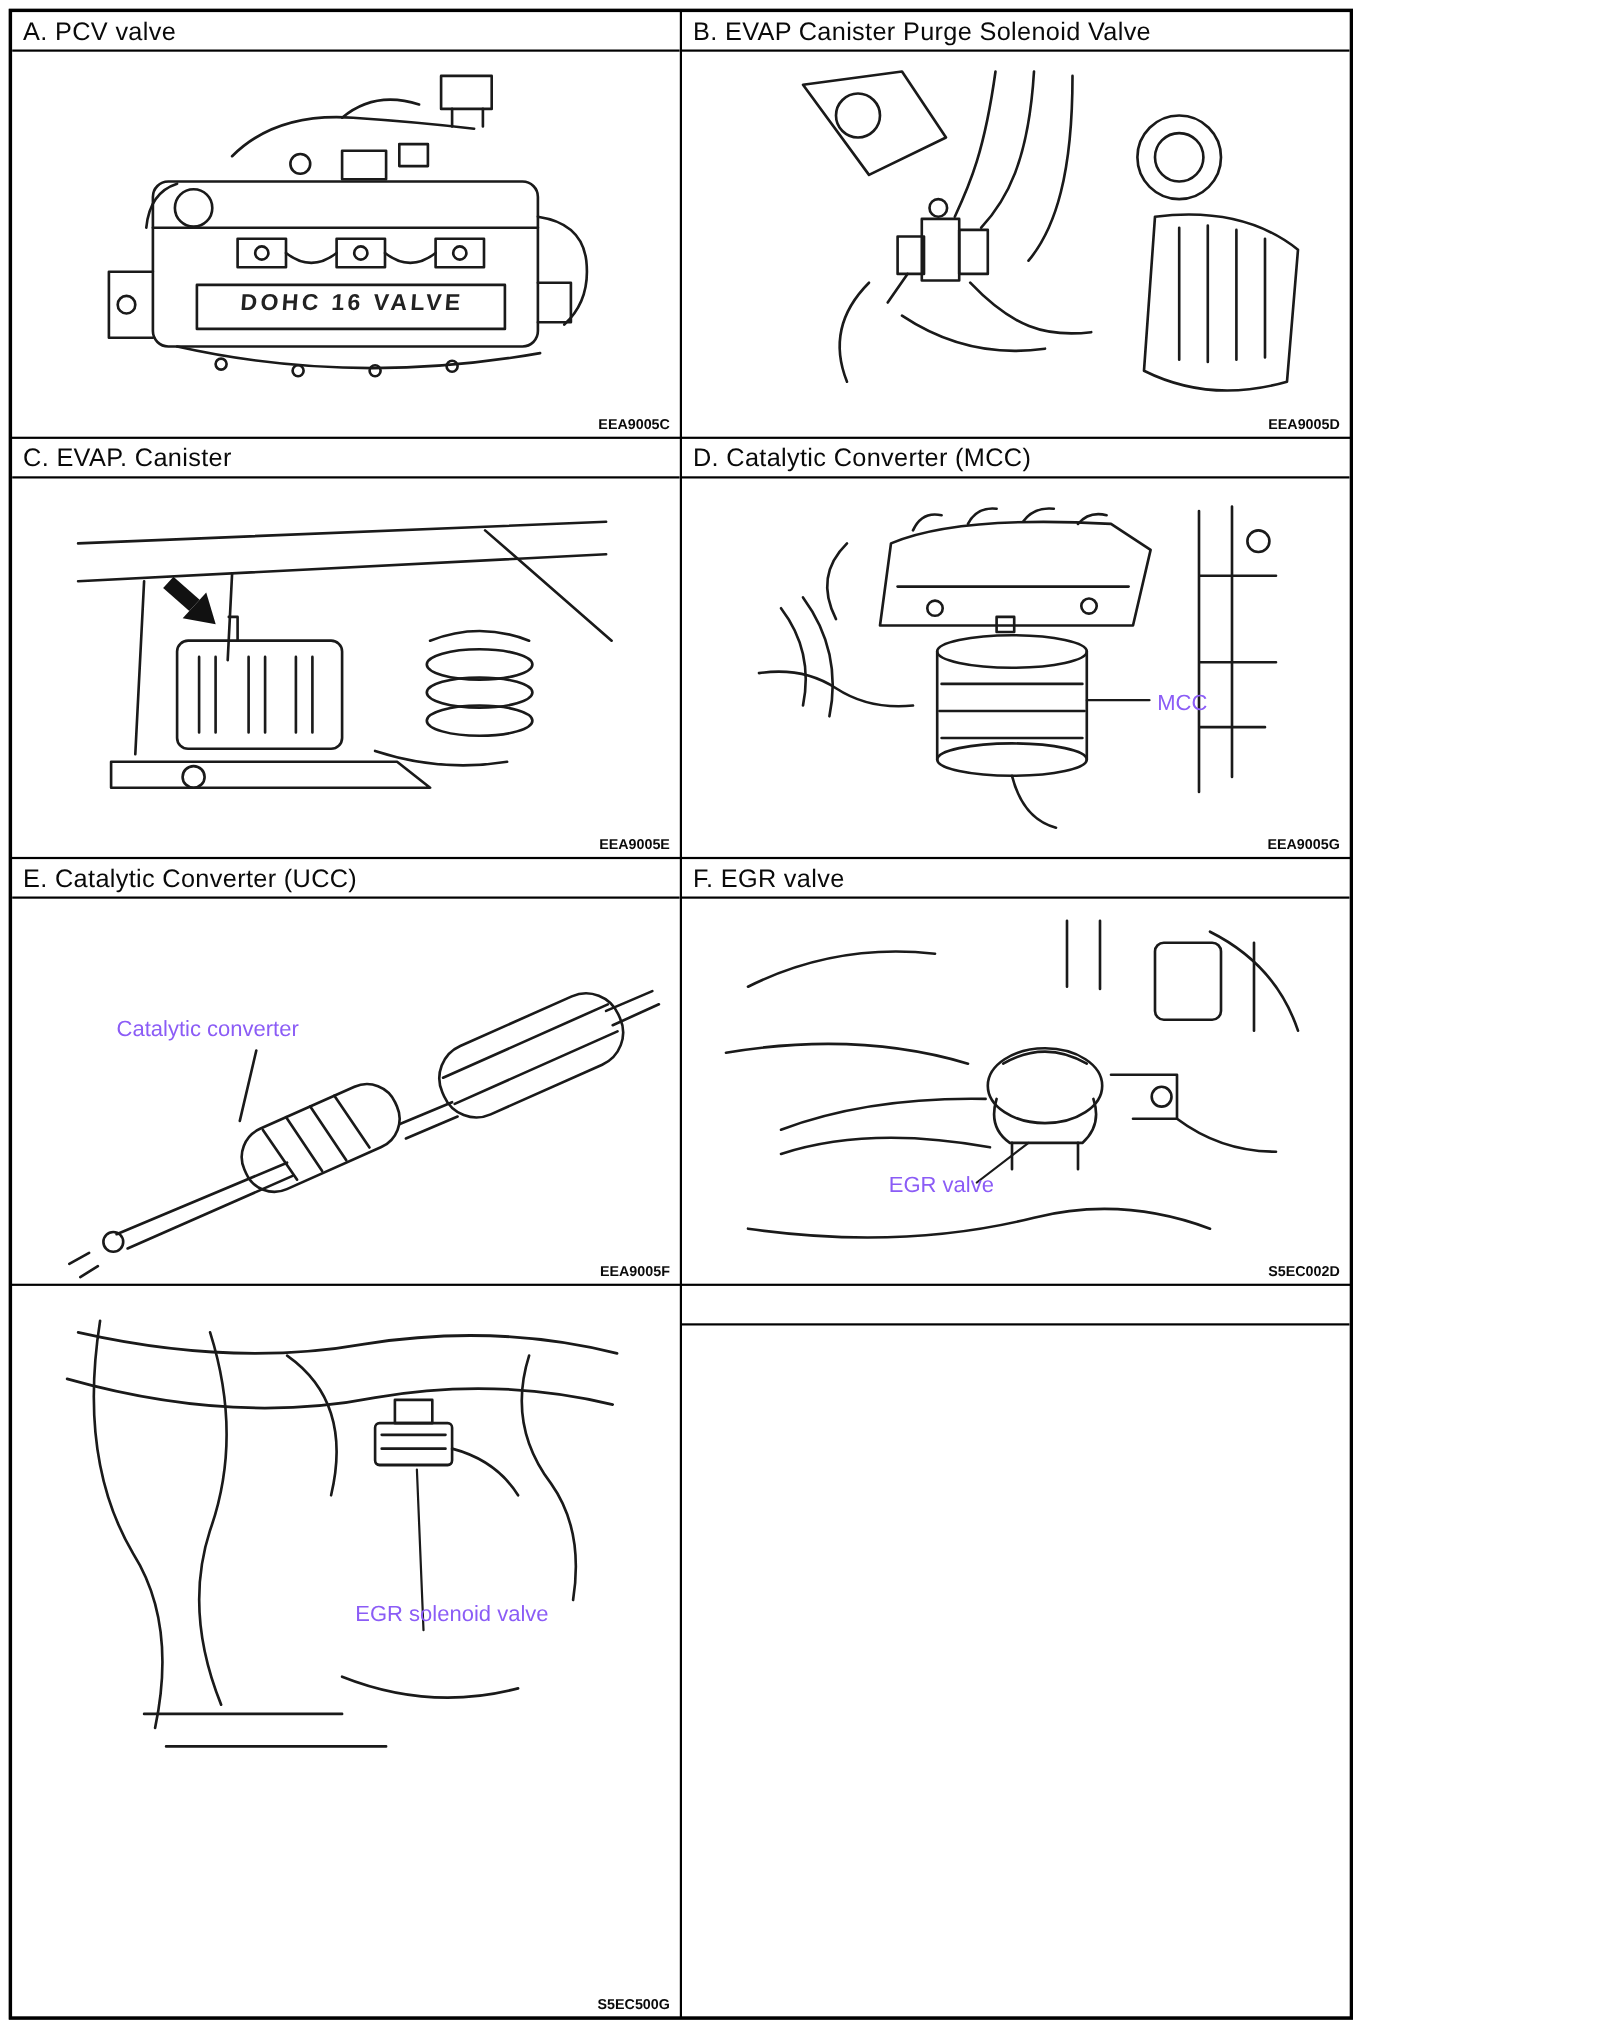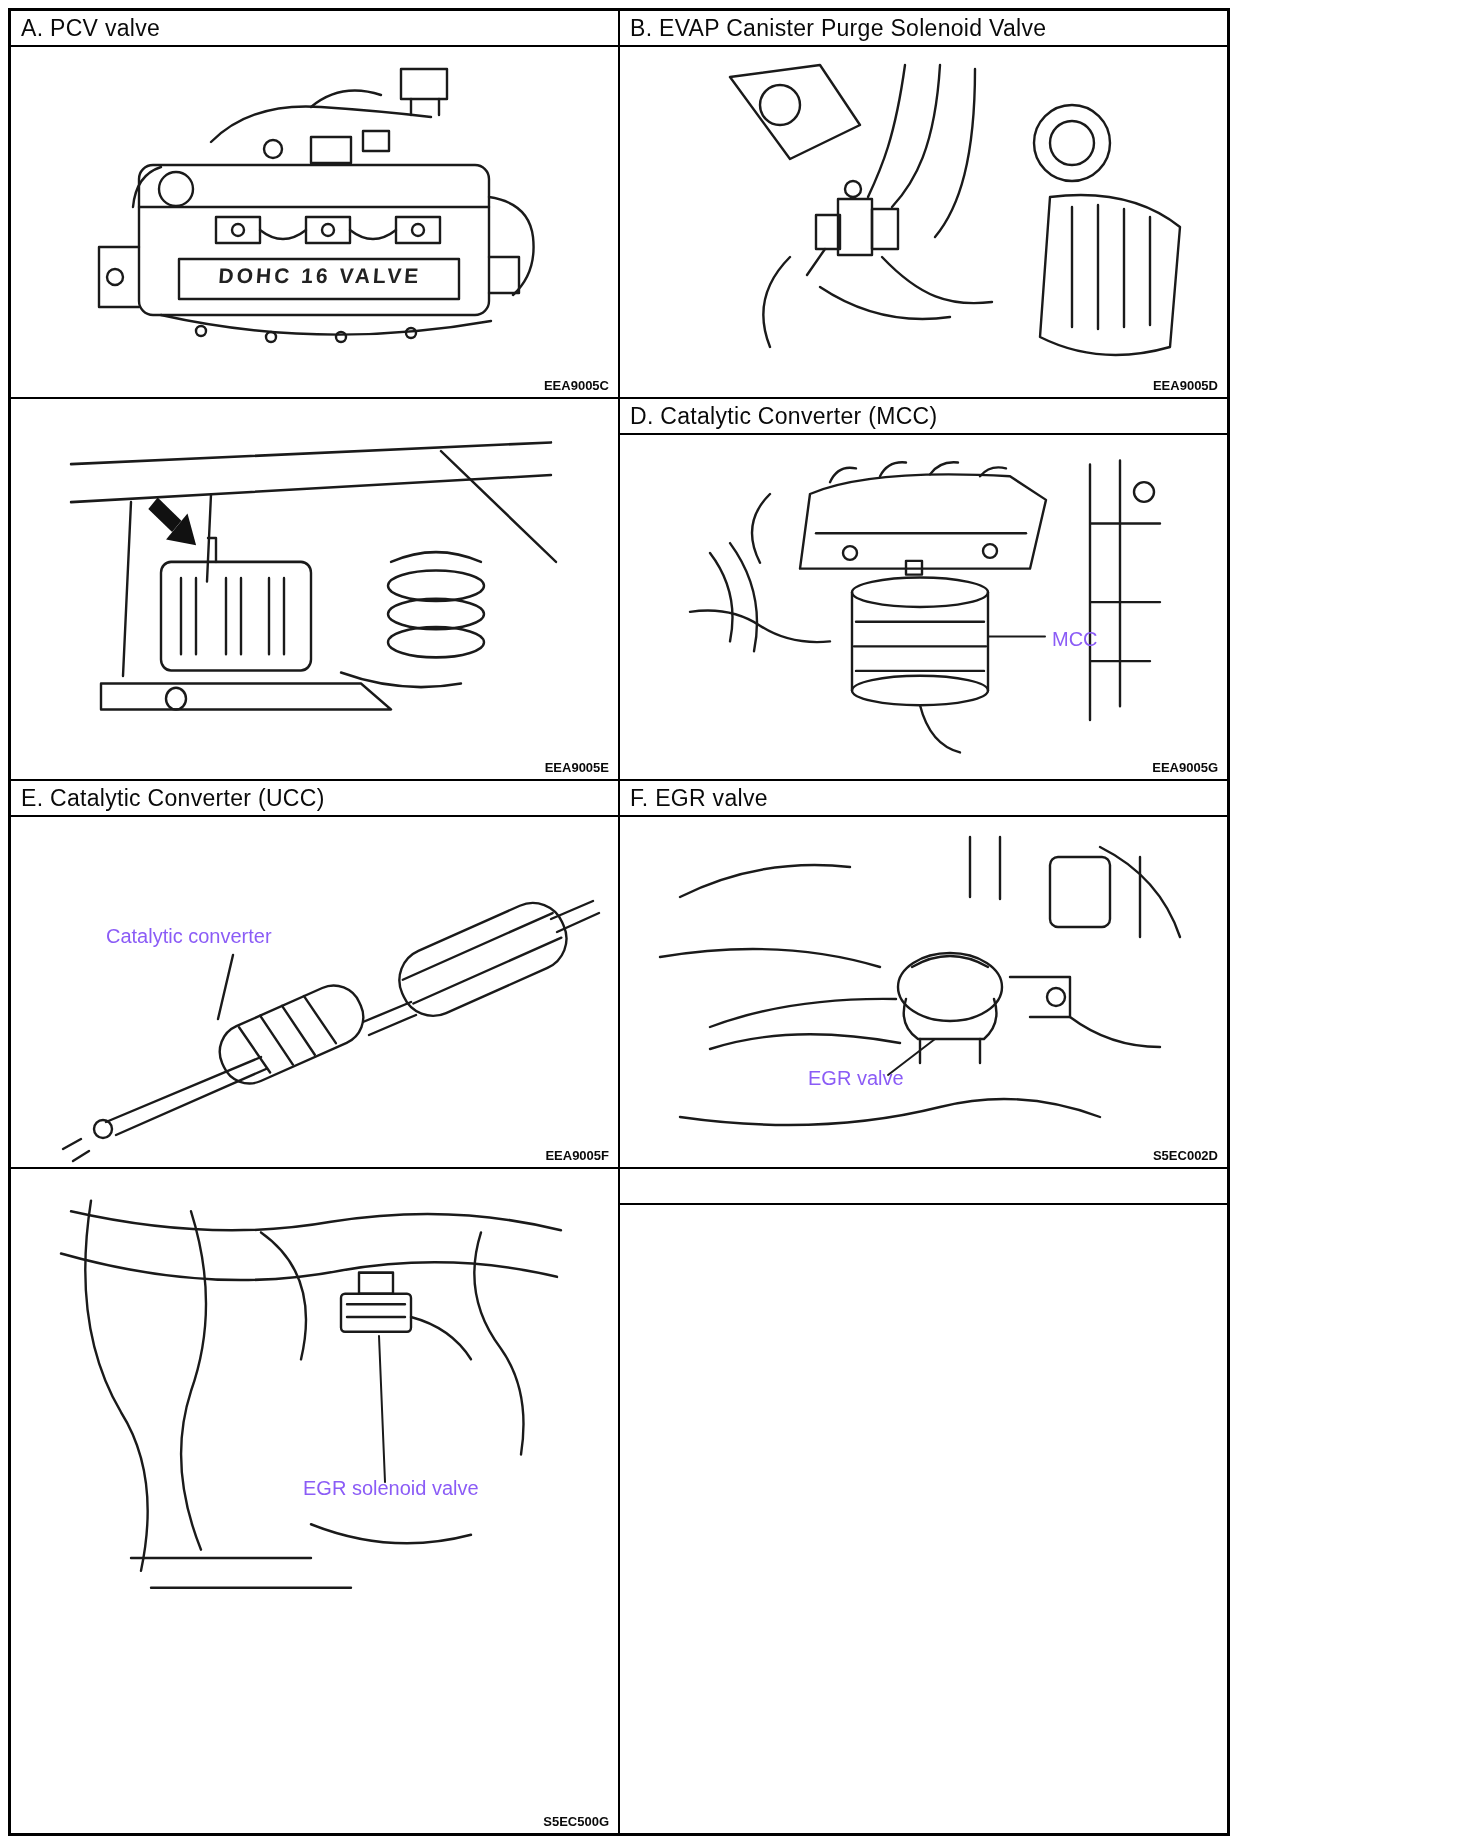--- a/index.html
+++ b/index.html
@@ -160,20 +160,21 @@
             <path d="M200,240 q60,40 130,30"></path>
             <path d="M170,210 q-40,40 -20,90"></path>
             <path d="M262,210 C300,250 330,260 372,255"></path>
           </g>
         </svg>
         <span class="ref-code">EEA9005D</span>
       </div>
     </div>
 
     <div class="panel">
+      <div class="panel-header">C. EVAP. Canister</div>
       <div class="panel-body">
         <svg viewBox="0 0 607 350" preserveAspectRatio="none">
           <g class="stroke-art">
             <path d="M60,60 L540,40"></path>
             <path d="M60,95 L540,70"></path>
             <path d="M120,95 l-8,160 M200,88 l-4,80"></path>
             <path d="M430,48 L545,150"></path>
             <rect x="150" y="150" width="150" height="100" rx="10"></rect>
             <path d="M170,165 v70 M185,165 v70 M215,165 v70 M230,165 v70 M258,165 v70 M273,165 v70"></path>
             <path d="M205,128 v22 M197,128 h8"></path>
@@ -291,21 +292,21 @@
             <path d="M470,60 q-20,60 20,110 q30,40 20,100"></path>
             <rect x="330" y="118" width="70" height="36" rx="4"></rect>
             <rect x="348" y="98" width="34" height="20"></rect>
             <path d="M336,128 h58 M336,140 h58"></path>
             <path d="M400,140 q40,10 60,40"></path>
             <path d="M120,368 h180 M140,396 h200"></path>
             <path d="M300,336 q80,30 160,10"></path>
             <path d="M374,296 L368,158" stroke-width="2"></path>
           </g>
         </svg>
-        <span class="anno" style="left:292px; top:288px;margin-top:20px;">EGR solenoid valve</span>
+        <span class="anno" style="left:312px; top:288px;">EGR solenoid valve</span>
         <span class="ref-code">S5EC500G</span>
       </div>
     </div>
 
     <div class="panel">
       <div class="panel-header"></div>
       <div class="panel-body"></div>
     </div>
 
   </div>

